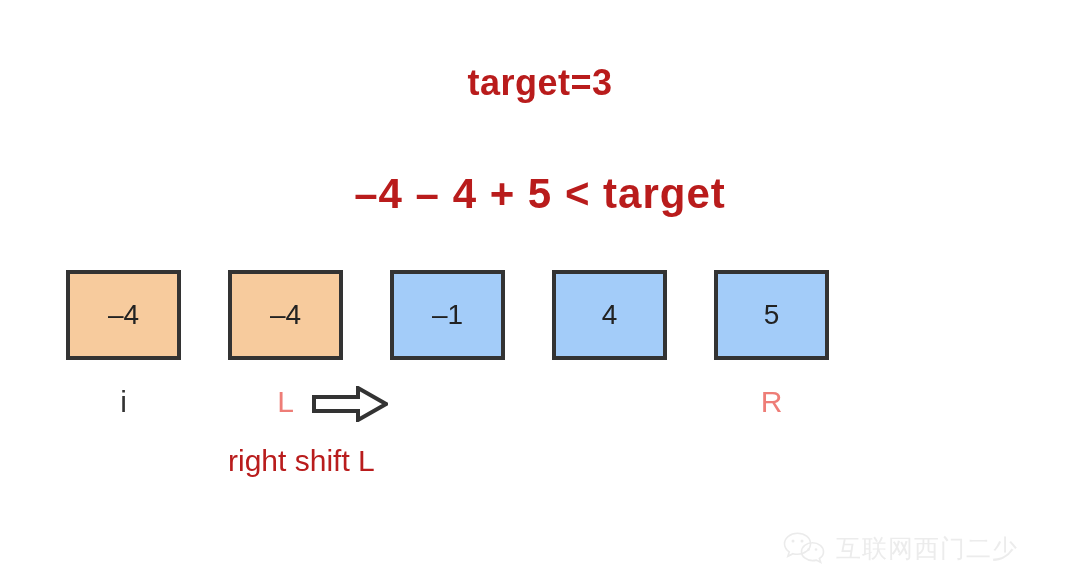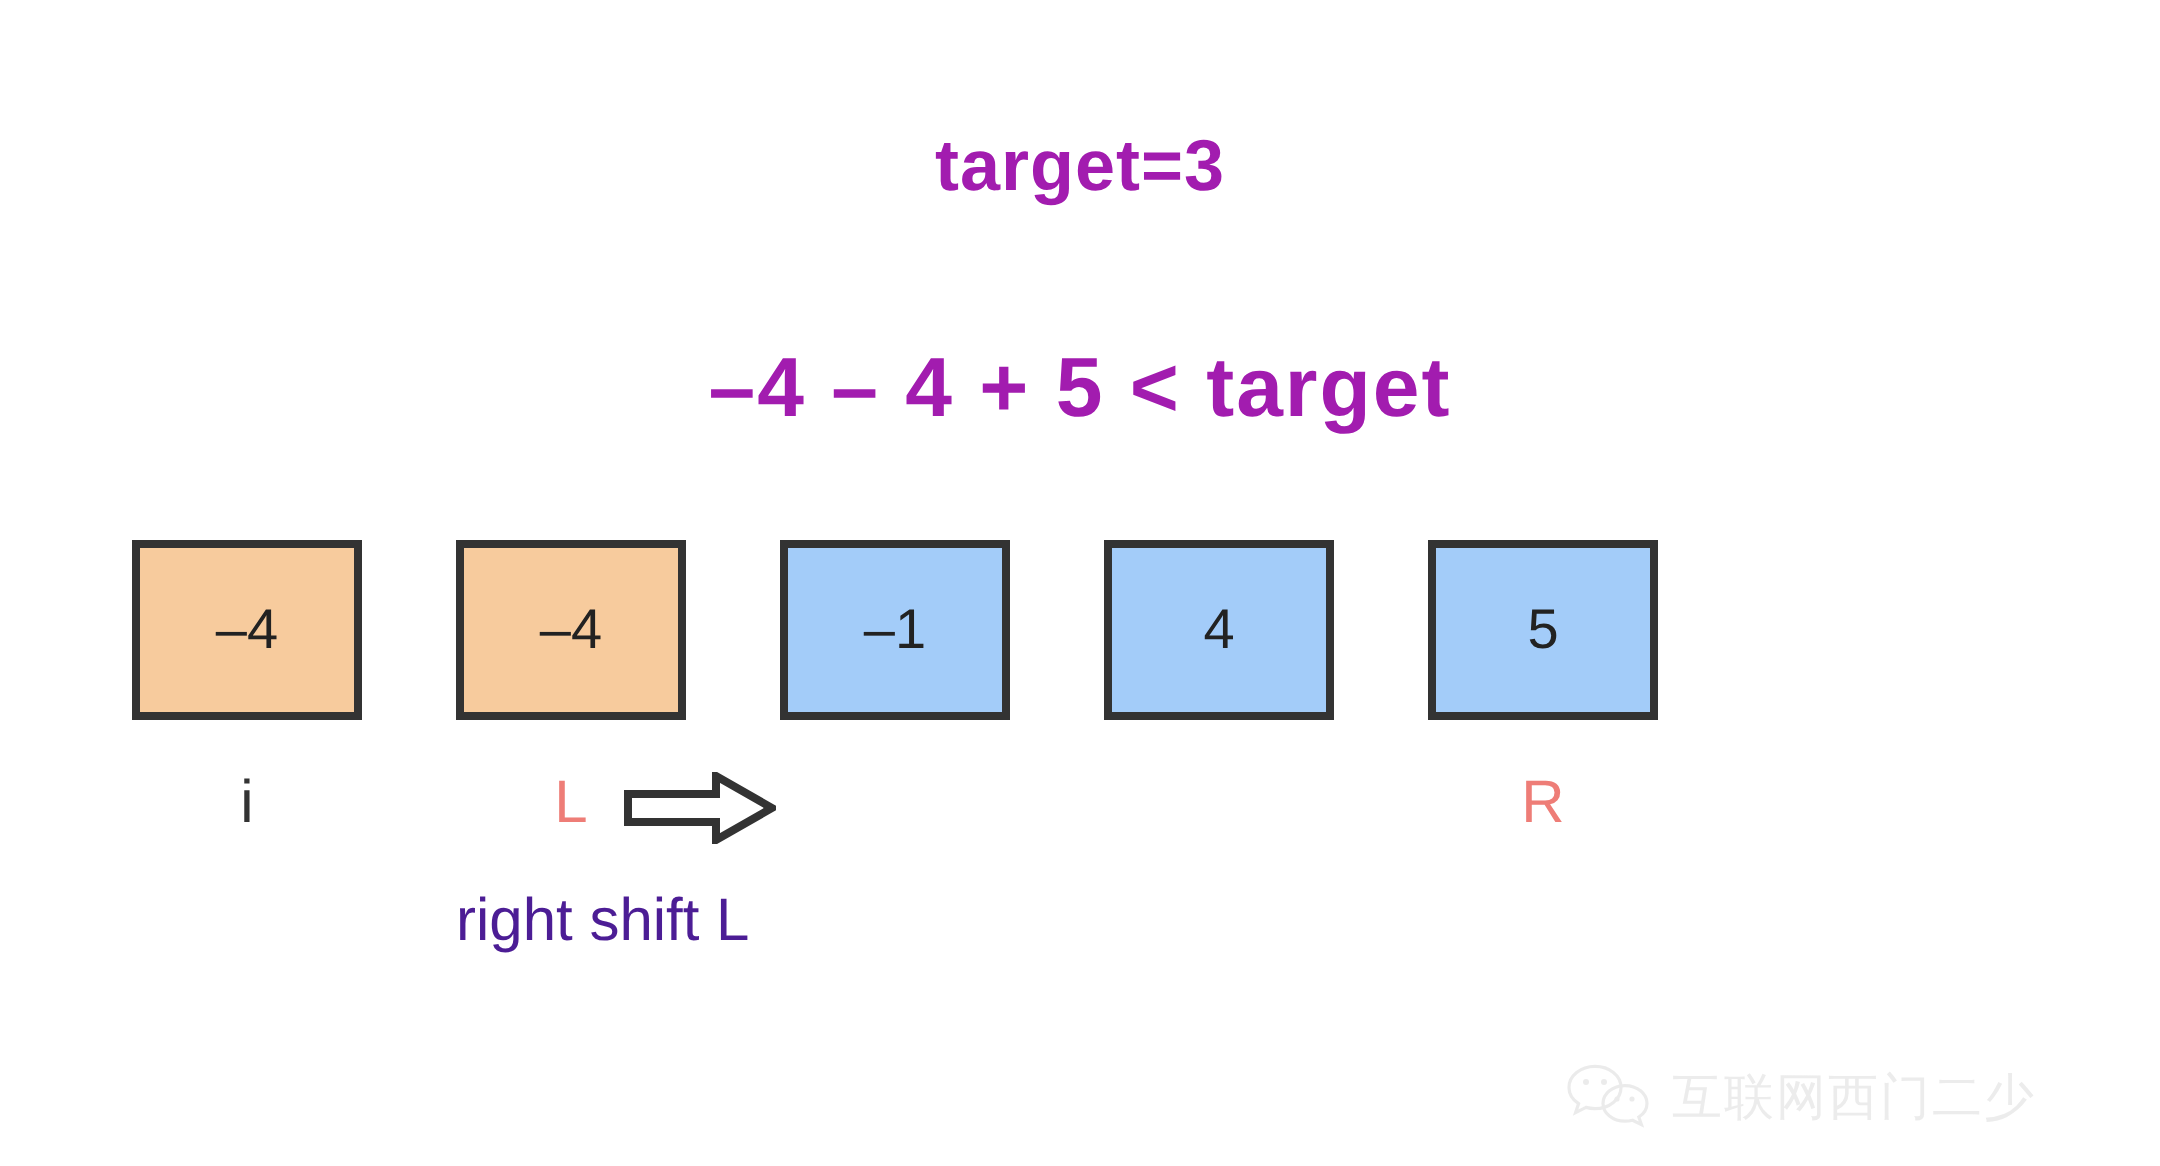--- a/index.html
+++ b/index.html
@@ -20,21 +20,21 @@
     inset: 0;
   }
 
   
   .title-line {
     position: absolute;
     left: 0;
     width: 1080px;
     text-align: center;
     font-weight: bold;
-    color: #a21caf;
+    color: #b91c1c;
     white-space: nowrap;
   }
   #target-title {
     top: 62px;
     font-size: 36px;
     letter-spacing: 0.5px;
   }
   #inequality {
     top: 146px;
     font-size: 42px;
@@ -97,21 +97,21 @@
     height: 36px;
   }
   #shift-arrow svg { display: block; }
 
   
   #shift-caption {
     position: absolute;
     left: 228px;
     top: 444px;
     font-size: 30px;
-    color: #4c1d95;
+    color: #b91c1c;
     white-space: nowrap;
   }
 
   
   #watermark {
     position: absolute;
     right: 62px;
     bottom: 18px;
     display: flex;
     align-items: center;

